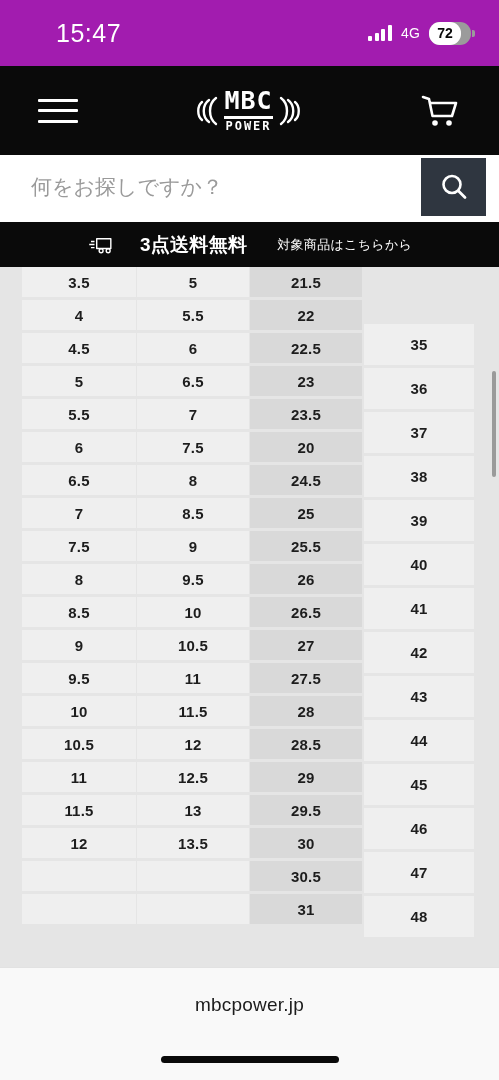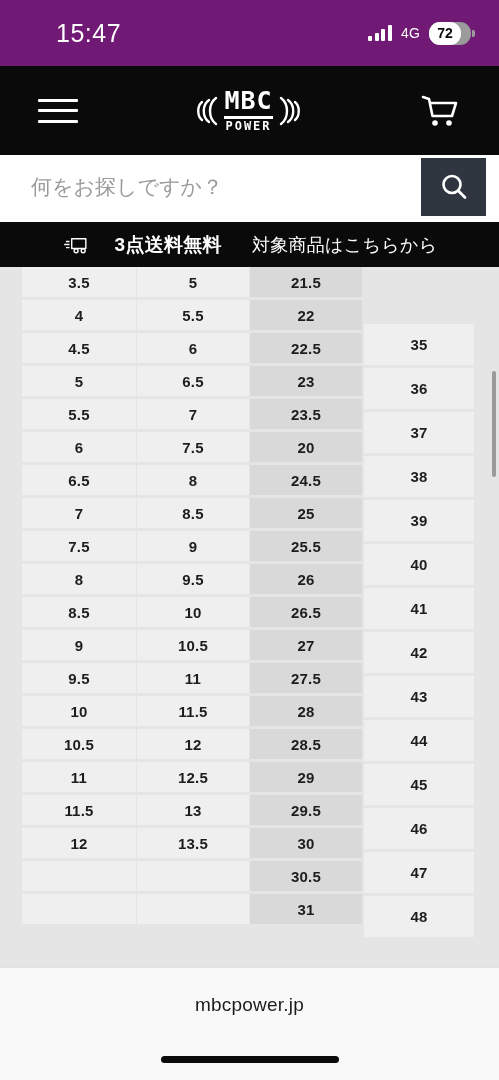--- a/index.html
+++ b/index.html
@@ -7,21 +7,21 @@
     width: 499px; height: 1080px;
     background: #ffffff;
     font-family: "Liberation Sans", "DejaVu Sans", sans-serif;
     overflow: hidden;
   }
   #phone { position: relative; width: 499px; height: 1080px; background: #ffffff; }
 
   
   .statusbar {
     position: absolute; top: 0; left: 0; width: 499px; height: 66px;
-    background: #701a75; color: #ffffff;
+    background: #a21caf; color: #ffffff;
     display: flex; align-items: center; justify-content: space-between;
     padding: 0 28px 0 56px;
   }
   .clock { font-size: 25px; font-weight: 400; letter-spacing: .5px; }
   .status-right { display: flex; align-items: center; gap: 9px; }
   .bars { display: flex; align-items: flex-end; gap: 2.5px; height: 16px; }
   .bars i { display: block; width: 4px; background: #fff; border-radius: 1px; }
   .bars i:nth-child(1) { height: 5px; }
   .bars i:nth-child(2) { height: 8.5px; }
   .bars i:nth-child(3) { height: 12px; }
@@ -87,21 +87,21 @@
 
   
   .promo {
     position: absolute; top: 222px; left: 0; width: 499px; height: 45px;
     background: #0a0a0a; color: #fff;
     display: flex; align-items: center; justify-content: center; gap: 23px;
     cursor: pointer;
   }
   .promo .truck { width: 30px; height: 20px; display: block; }
   .promo .strong { font-size: 19px; font-weight: 700; letter-spacing: .3px; }
-  .promo .light  { font-size: 18px; font-weight: 400; letter-spacing: .3px; margin-left: 7px; font-family: Liberation Serif, serif; }
+  .promo .light  { font-size: 13px; font-weight: 400; letter-spacing: .3px; margin-left: 7px; font-family: Liberation Serif, serif; }
 
   
   .content {
     position: absolute; top: 267px; left: 0; width: 499px; height: 700px;
     background: #e5e5e5; overflow: hidden;
   }
   .table-area { position: relative; width: 499px; }
 
   .col {
     position: absolute; top: 0;

